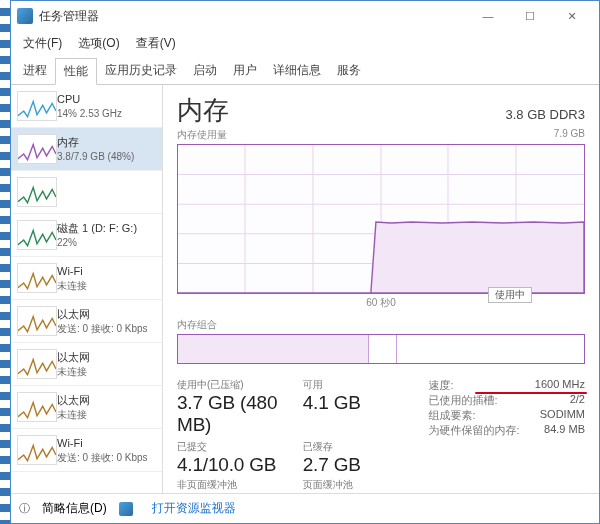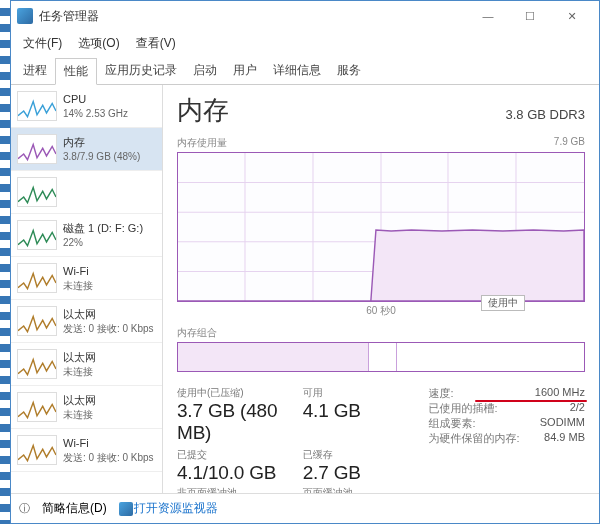--- a/index.html
+++ b/index.html
@@ -10,52 +10,52 @@
 .titlebar .icon { width: 16px; height: 16px; margin-right: 6px; background: linear-gradient(135deg,#4aa3df,#2d6aa3); border-radius: 2px; }
 .titlebar .spacer { flex: 1; }
 .winbtn { width: 42px; height: 28px; display: flex; align-items: center; justify-content: center; font-size: 11px; color: #666; cursor: default; }
 .menubar { display: flex; gap: 8px; padding: 2px 8px 4px 8px; font-size: 12px; color: #333; }
 .menuitem { padding: 2px 4px; }
 .tabbar { display: flex; border-bottom: 1px solid #ccc; font-size: 12px; padding: 0 4px; }
 .tab { padding: 4px 8px; color: #444; }
 .tab.active { border: 1px solid #ccc; border-bottom: 1px solid #fff; margin-bottom: -1px; background: #fff; }
 .content { flex: 1; display: flex; min-height: 0; }
 .sidebar { width: 152px; border-right: 1px solid #ddd; overflow-y: auto; }
-.sideitem { display: flex; align-items: center; padding: 6px 6px; border-bottom: 1px solid #eee; gap: 6px; }
+.sideitem { display: flex; align-items: center; padding: 6px 6px; border-bottom: 1px solid #eee; }
 .sideitem.active { background: #d7e4f2; }
 .thumb { width: 40px; height: 30px; border: 1px solid #ddd; background: #fff; position: relative; overflow: hidden; }
 .thumb .line { position:absolute; inset:0; }
 .sidetext { font-size: 11px; line-height: 1.3; color: #333; }
 .sidetext .sub { color: #666; font-size: 10px; }
 .main { flex: 1; padding: 8px 14px 8px 14px; overflow: auto; }
 .headline { display: flex; align-items: baseline; justify-content: space-between; }
 .headline h1 { font-size: 26px; font-weight: 400; color: #333; }
 .headline .right { font-size: 13px; color: #444; }
-.subhead { display:flex; justify-content: space-between; font-size: 10px; color: #888; margin-top: 8px; }
+.subhead { display:flex; justify-content: space-between; font-size: 10px; color: #888; margin-top: 0; }
 .chart { border: 1px solid #9b59b6; background: #fdfdff; height: 150px; margin-top: 2px; position: relative; }
 .chart svg { width: 100%; height: 100%; }
 .axisrow { display:flex; justify-content: center; font-size: 10px; color:#888; margin-top: 2px; align-items: baseline; }
 .section-label { font-size: 10px; color: #888; margin-top: 8px; }
 .compo { border: 1px solid #9b59b6; height: 30px; margin-top: 2px; display:flex; }
 .compo .seg { height: 100%; }
 .compo .seg:nth-child(1){ flex: 0 0 47%; background: #f3e6f7; border-right:1px solid #c9a0dc;}
 .compo .seg:nth-child(2){ flex: 0 0 7%; background: #fff; border-right:1px solid #c9a0dc;}
 .compo .seg:nth-child(3){ flex: 1; background: #fff; }
 .stats { display: grid; grid-template-columns: 1fr 1fr 1.4fr; gap: 2px 14px; margin-top: 14px; font-size: 11px; }
 .stat .label { color: #777; font-size: 10px; }
 .stat .value { color: #222; font-size: 19px; letter-spacing: -0.2px; }
 .kv { display:flex; justify-content: space-between; font-size: 11px; color:#555; gap: 12px; }
 .kv .k { color:#777; }
 .underline-red { position: relative; }
 .underline-red::after { content:""; position:absolute; left:-60px; right:-2px; bottom:-1px; height:2px; background:#d0021b; border-radius:1px; }
 .footer { border-top: 1px solid #ddd; display:flex; align-items:center; padding: 6px 8px; font-size: 12px; gap: 12px; }
 .footer .chev { color:#555; font-size: 11px; }
-.footer a { color: #1a73cc; text-decoration:none; display:flex; align-items:center; gap:1px; }
+.footer a { color: #1a73cc; text-decoration:none; display:flex; align-items:center; gap:19px; }
 .resmon-icon { width:14px; height:14px; background: linear-gradient(135deg,#4aa3df,#2d6aa3); border-radius:2px; display:inline-block; }
-.usebadge { position:absolute; bottom:-10px; right:59px; font-size:10px; border:1px solid #bbb; padding:0 6px; background:#fff; color:#555; }
+.usebadge { position:absolute; bottom:-10px; right:52px; font-size:10px; border:1px solid #bbb; padding:0 6px; background:#fff; color:#555; }
 </style>
 </head>
 <body>
 <div class="leftedge"></div>
 
 <div class="window">
   <div class="titlebar">
     <span class="icon"></span>
     <span>任务管理器</span>
     <span class="spacer"></span>

